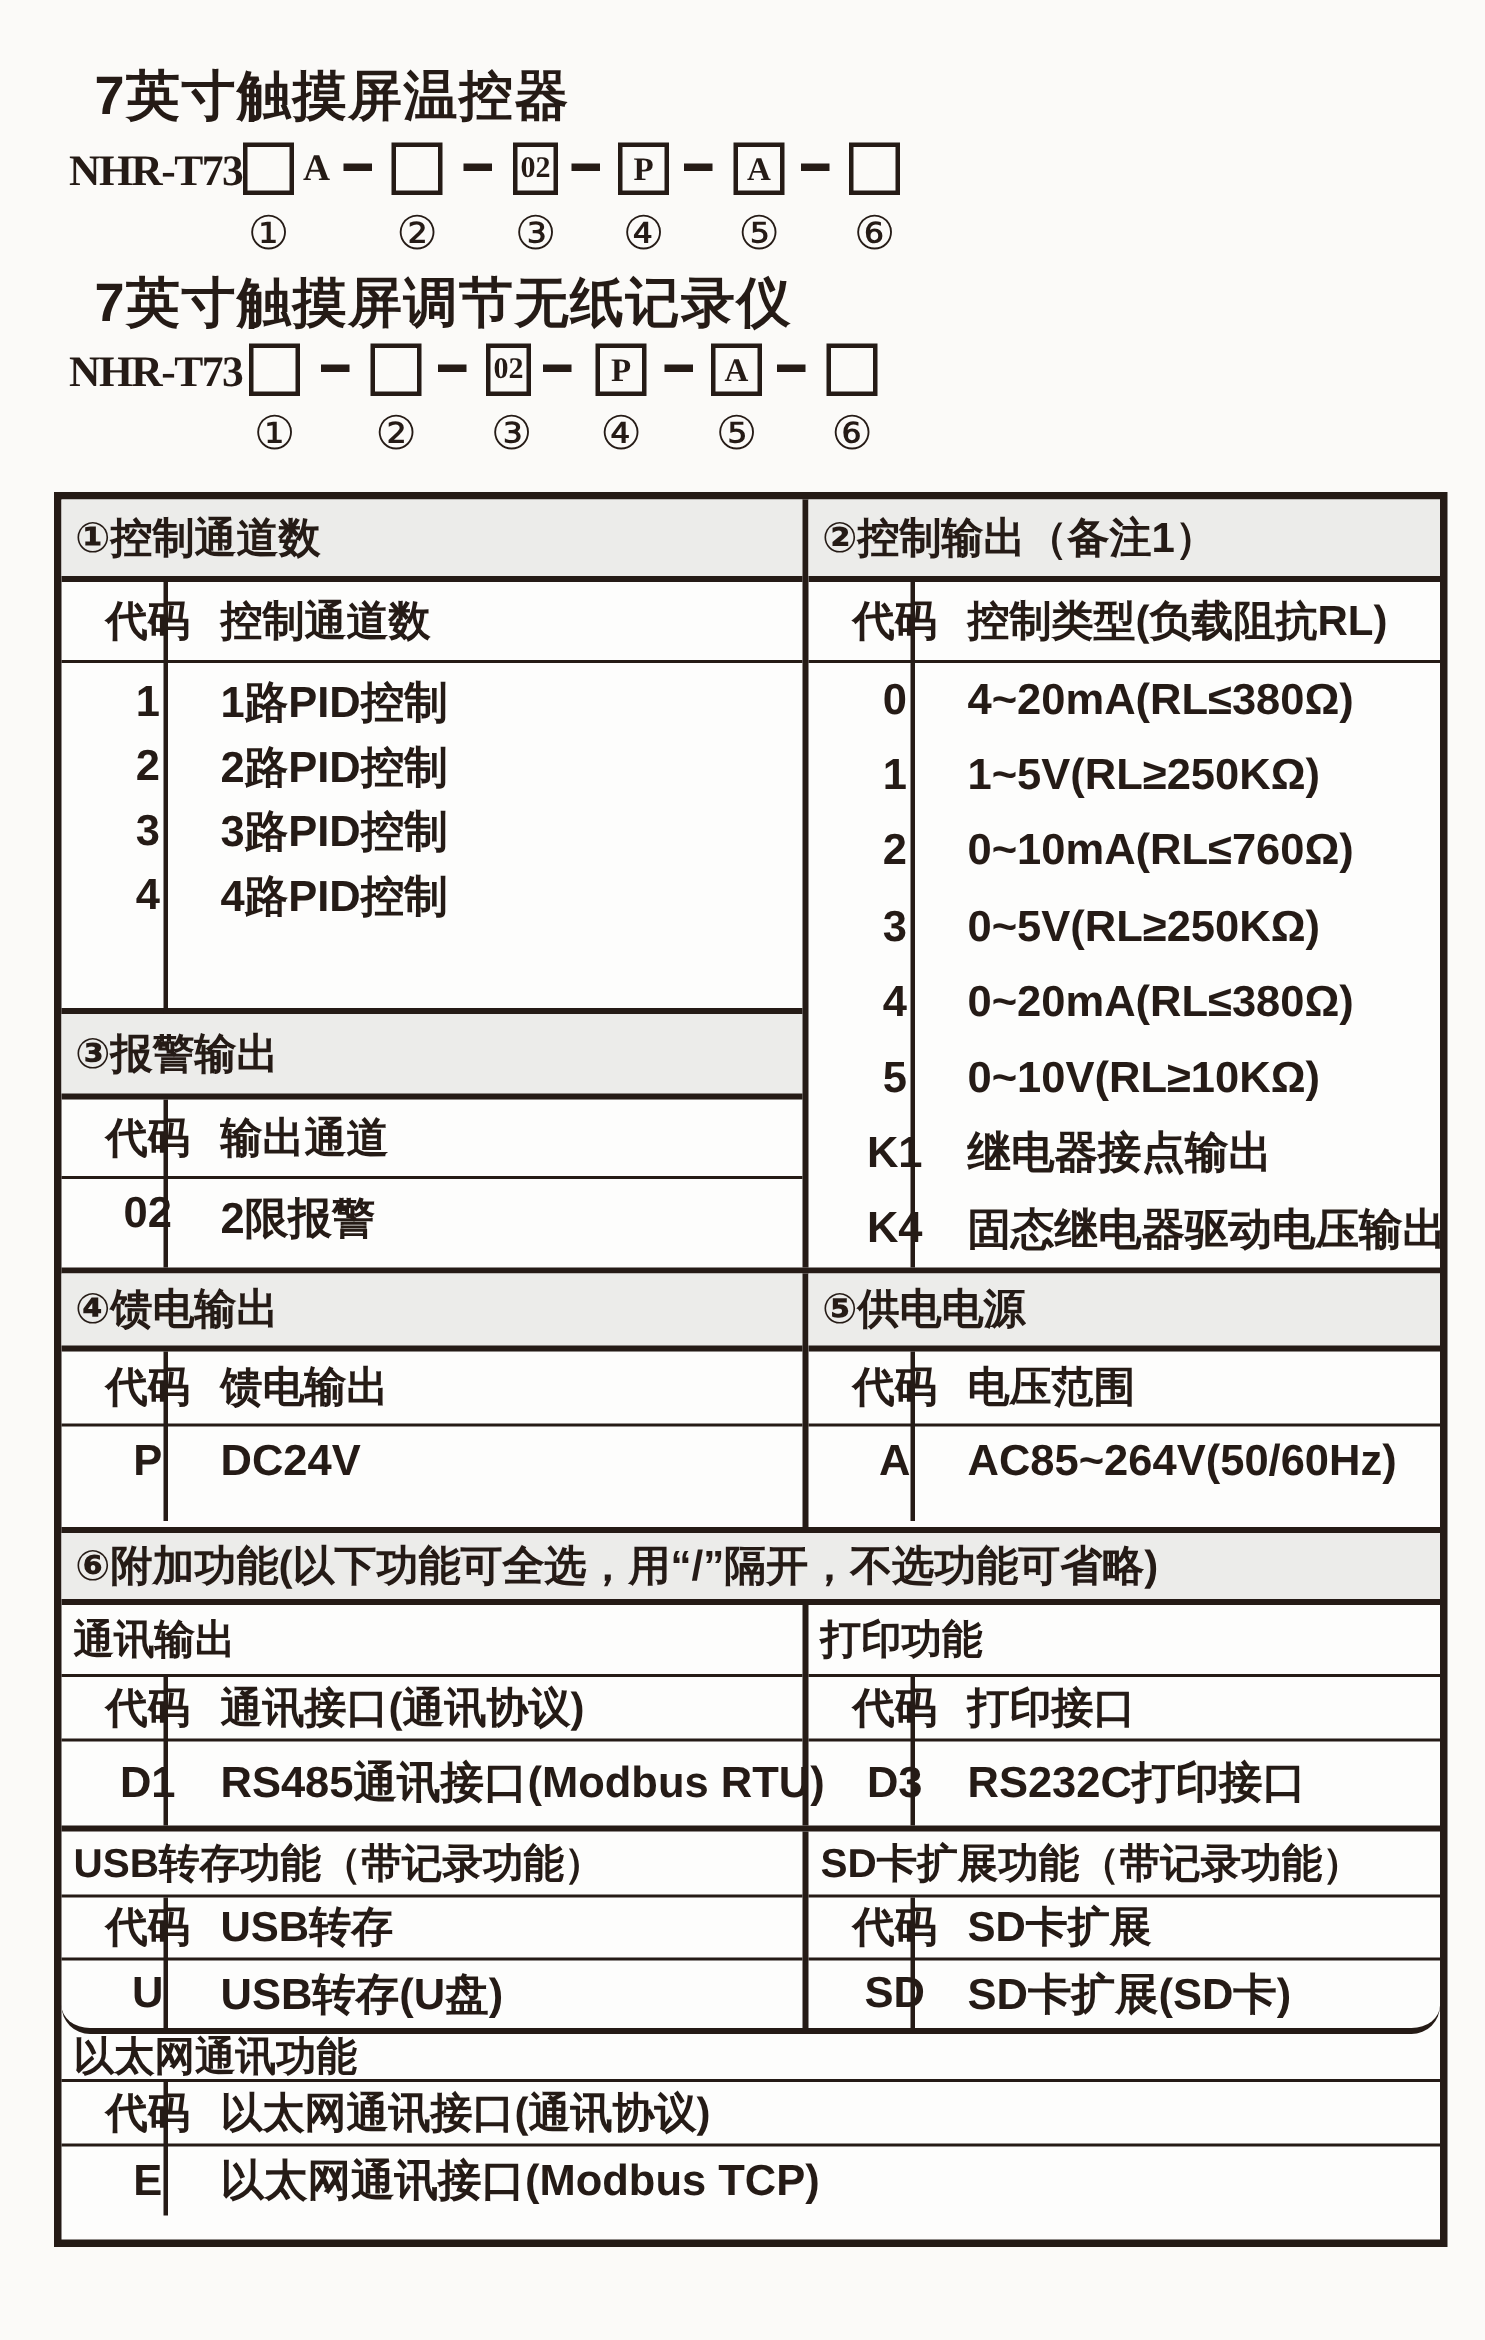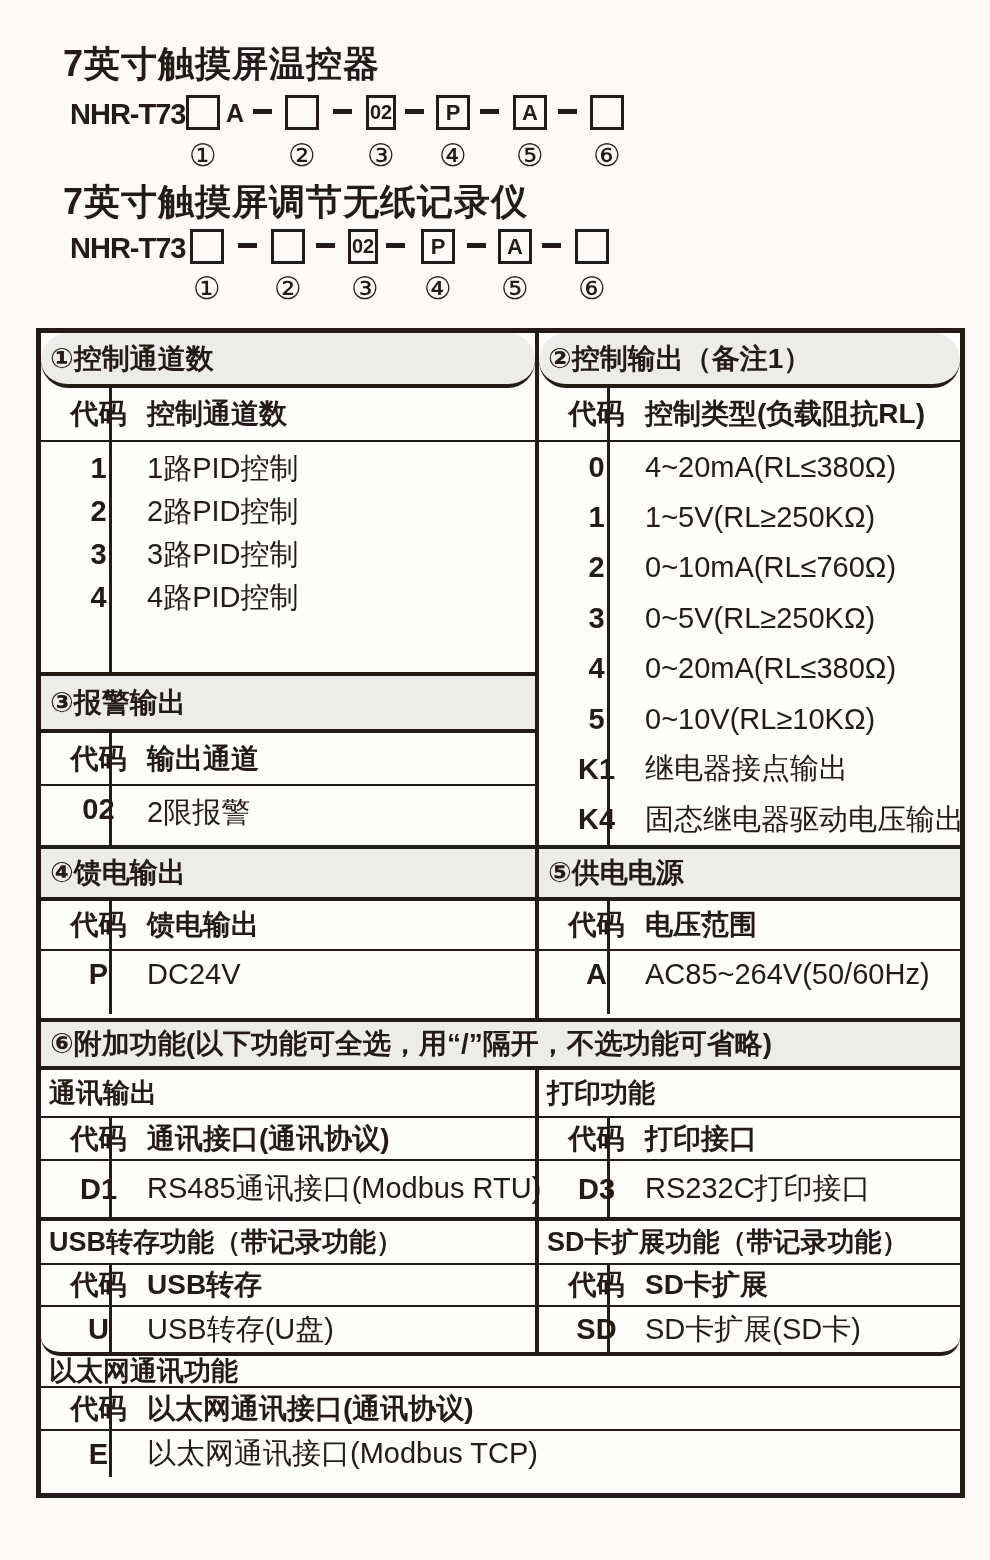--- a/index.html
+++ b/index.html
@@ -15,21 +15,21 @@
     background:var(--page);
     color:var(--ink);
     font-family:"Liberation Sans","DejaVu Sans",sans-serif;
     overflow:hidden;
   }
   
   .ptitle{
     position:absolute;left:63px;
     font-size:36px;font-weight:600;letter-spacing:1px;white-space:nowrap;
   }
-  .codeline{position:absolute;left:70px;width:600px;height:82px;}
+  .codeline{position:absolute;left:46px;width:600px;height:82px;font-family:Liberation Serif, serif;}
   .model{
     position:absolute;left:0;top:3px;
     font-size:29px;font-weight:700;letter-spacing:-1px;white-space:nowrap;
   }
   .sfx{position:absolute;top:4px;font-size:25px;font-weight:700;}
   .cbox{
     position:absolute;top:0;width:34px;height:35px;
     border:3px solid var(--ink);background:transparent;
     text-align:center;font-size:22px;font-weight:700;line-height:29px;
   }
@@ -56,25 +56,25 @@
     border-bottom:2px solid var(--ink);
     font-size:27px;font-weight:700;white-space:nowrap;
   }
   .tbl{position:relative;}
   .vline{position:absolute;left:68px;top:0;bottom:0;width:3px;background:var(--ink);}
   .chead{display:flex;border-bottom:2px solid var(--ink);align-items:center;}
   .cc{width:71px;text-align:center;font-size:28px;font-weight:700;flex:none;margin-left:22px;}
   .dc{padding-left:13px;font-size:28px;font-weight:700;white-space:nowrap;}
   .brow{display:flex;align-items:center;}
   .brow .cc{font-weight:600;font-size:29px;}
-  .brow .dc{font-weight:400;font-size:29px;text-align:right;}
+  .brow .dc{font-weight:700;font-size:29px;text-align:right;}
   .dc.wide{}
   .topalign{align-items:flex-start;padding-top:7px;}
   
-  .s1h,.s2h{height:55px;border-radius:27px;}
+  .s1h,.s2h{height:55px;}
   .s1chead,.s2chead{height:54px;}
   .s1body{height:234px;border-bottom:4px solid var(--ink);padding-top:5px;}
   .s1body .brow{height:43px;}
   .s2body{height:403px;display:flex;flex-direction:column;}
   .s2body .brow{flex:1;}
   .s3h{height:57px;}
   .s3chead{height:53px;}
   .s3row{height:59px;}
   .block-top{height:516px;border-bottom:4px solid var(--ink);}
   .block-mid{height:173px;border-bottom:4px solid var(--ink);}

